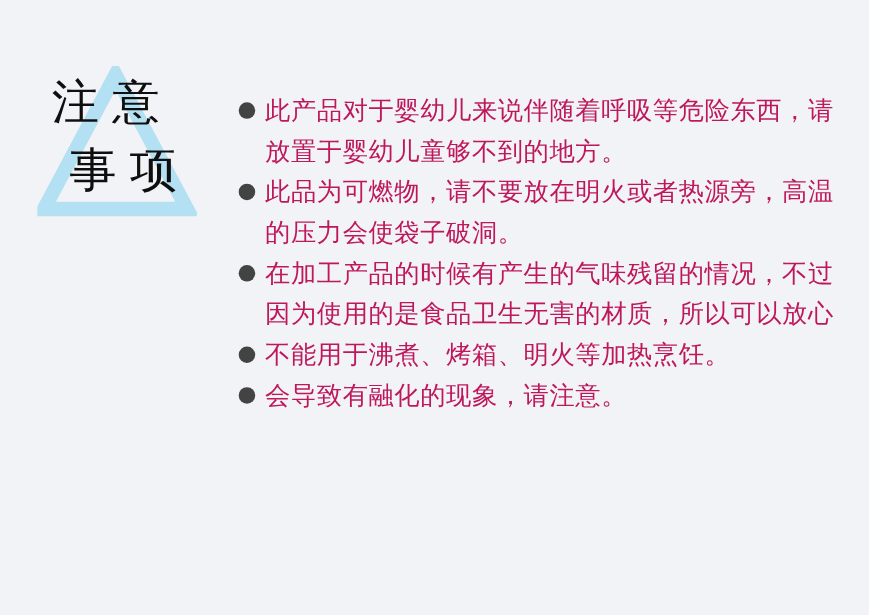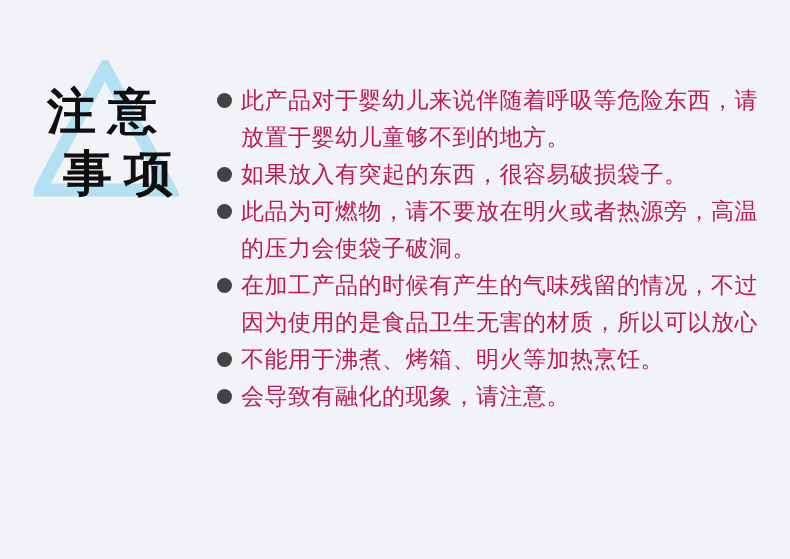--- a/index.html
+++ b/index.html
@@ -17,23 +17,23 @@
 
   
   .title-block {
     position: absolute; left: 0; top: 0;
     width: 220px; height: 240px;
   }
   .triangle-svg {
     position: absolute; left: 34px; top: 60px;
   }
   .title-text {
-    position: absolute; left: 47px; top: 80px;
-    font-size: 49px;
-    font-weight: 700;
+    position: absolute; left: 47px; top: 62px;
+    font-size: 43px;
+    font-weight: 400;
     color: #0f0f0f;
     letter-spacing: 12px;
     line-height: 62px;
     white-space: nowrap;
   }
   .title-line-2 { margin-left: 16px; }
 
   
   .notice-list {
     position: absolute; left: 217px; top: 82px;
@@ -73,26 +73,20 @@
   <div class="notice-list">
 
     <div class="item">
       <span class="bullet"></span>
       <div class="lines">
         <div class="line">此产品对于婴幼儿来说伴随着呼吸等危险东西，请</div>
         <div class="line">放置于婴幼儿童够不到的地方。</div>
       </div>
     </div>
 
-    <div class="item">
-      <span class="bullet"></span>
-      <div class="lines">
-        <div class="line">如果放入有突起的东西，很容易破损袋子。</div>
-      </div>
-    </div>
 
     <div class="item">
       <span class="bullet"></span>
       <div class="lines">
         <div class="line">此品为可燃物，请不要放在明火或者热源旁，高温</div>
         <div class="line">的压力会使袋子破洞。</div>
       </div>
     </div>
 
     <div class="item">

